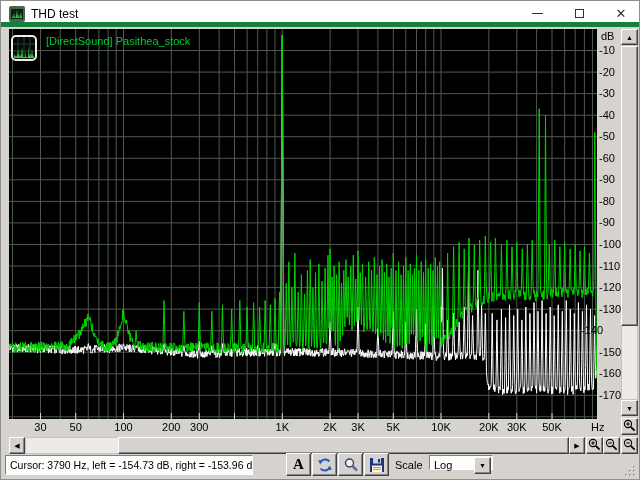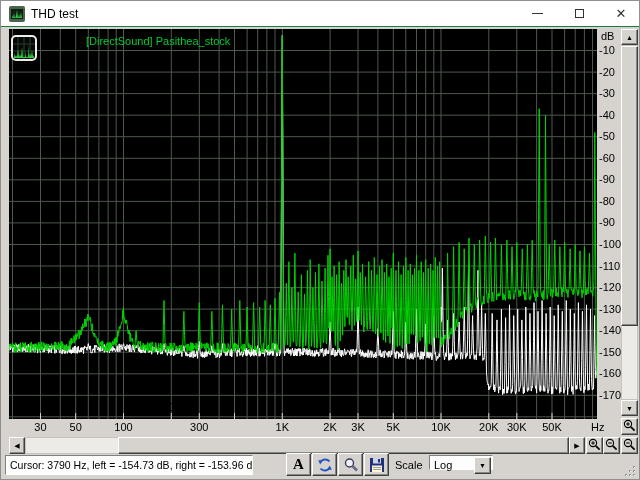--- a/index.html
+++ b/index.html
@@ -1,20 +1,20 @@
 <!DOCTYPE html>
 <html><head>
 <meta charset="utf-8">
 <style>
   html,body{margin:0;padding:0;background:#777;}
   *{box-sizing:border-box;}
   .w{width:640px;height:480px;position:relative;background:#d6d3ce;border:1px solid #8f8f8f;
      overflow:hidden;font-family:"Liberation Sans",sans-serif;color:#000;}
   
-  .titlebar{position:absolute;left:0;top:0;right:0;height:26px;background:#ffffff;border-bottom:1px solid #15803d;}
+  .titlebar{position:absolute;left:0;top:0;right:0;height:26px;background:#ffffff;border-bottom:5px solid #15803d;}
   .appicon{position:absolute;left:8px;top:5px;width:16px;height:16px;}
   .title{position:absolute;left:30px;top:6px;font-size:12px;}
   .capbtn{position:absolute;top:0;width:42px;height:25px;display:flex;align-items:center;justify-content:center;cursor:default;}
   .minglyph{width:11px;height:1px;background:#333;}
   .maxglyph{width:9px;height:9px;border:1px solid #333;}
   .xglyph{font-size:13px;color:#333;line-height:1;}
   
   .plot{position:absolute;left:8px;top:28px;width:588px;height:390px;background:#000;}
   .legend{position:absolute;left:2px;top:6px;display:flex;}
   .legicon{width:26px;height:26px;border:2px solid #ececec;border-radius:5px;background:#060606;margin-right:9px;}
@@ -77,50 +77,50 @@
         <path d="M0.0,321.8L0.4,314.9L0.8,315.6L1.2,316.8L1.6,314.8L2.0,316.9L2.4,316.4L2.7,316.4L3.1,319.1L3.5,313.7L3.9,316.8L4.3,317.2L4.7,315.2L5.1,317.8L5.5,323.4L5.9,317.6L6.3,322.3L6.7,313.8L7.1,323.3L7.4,322.2L7.8,320.5L8.2,321.5L8.6,319.9L9.0,318.5L9.4,319.7L9.8,318.9L10.2,316.9L10.6,314.9L11.0,320.4L11.4,313.6L11.8,323.1L12.2,318.4L12.5,322.4L12.9,317.9L13.3,315.7L13.7,313.5L14.1,314.2L14.5,318.1L14.9,316.0L15.3,314.5L15.7,319.5L16.1,315.8L16.5,313.5L16.9,318.6L17.2,318.9L17.6,319.9L18.0,321.7L18.4,317.7L18.8,318.1L19.2,318.4L19.6,321.8L20.0,323.4L20.4,316.4L20.8,321.8L21.2,314.2L21.6,316.9L22.0,314.5L22.3,312.9L22.7,323.2L23.1,319.1L23.5,315.5L23.9,315.6L24.3,318.2L24.7,319.0L25.1,319.1L25.5,323.3L25.9,314.8L26.3,317.6L26.7,318.3L27.0,314.5L27.4,320.8L27.8,315.3L28.2,318.7L28.6,319.9L29.0,316.2L29.4,322.5L29.8,313.1L30.2,319.8L30.6,315.1L31.0,314.4L31.4,322.1L31.8,319.4L32.1,320.9L32.5,312.9L32.9,312.9L33.3,320.2L33.7,321.9L34.1,319.2L34.5,313.6L34.9,314.4L35.3,316.1L35.7,314.4L36.1,318.1L36.5,321.2L36.8,319.7L37.2,316.0L37.6,314.7L38.0,321.6L38.4,316.4L38.8,318.3L39.2,315.0L39.6,318.6L40.0,318.3L40.4,317.9L40.8,319.9L41.2,320.7L41.6,318.0L41.9,318.7L42.3,318.9L42.7,314.5L43.1,317.2L43.5,320.7L43.9,321.1L44.3,320.6L44.7,319.2L45.1,316.8L45.5,313.2L45.9,314.8L46.3,312.8L46.6,320.4L47.0,313.7L47.4,320.9L47.8,316.0L48.2,320.4L48.6,317.4L49.0,319.5L49.4,313.0L49.8,315.3L50.2,320.0L50.6,315.4L51.0,316.6L51.4,316.8L51.7,313.5L52.1,321.0L52.5,318.2L52.9,312.2L53.3,318.9L53.7,314.5L54.1,314.8L54.5,321.0L54.9,318.8L55.3,319.0L55.7,315.9L56.1,321.4L56.4,318.2L56.8,317.2L57.2,321.8L57.6,315.0L58.0,322.1L58.4,319.9L58.8,319.2L59.2,317.6L59.6,318.0L60.0,320.8L60.4,311.9L60.8,312.0L61.2,319.1L61.5,315.5L61.9,309.8L62.3,315.5L62.7,309.0L63.1,310.4L63.5,313.1L63.9,314.2L64.3,311.2L64.7,309.5L65.1,306.4L65.5,314.1L65.9,308.0L66.2,311.5L66.6,305.5L67.0,311.1L67.4,310.4L67.8,304.5L68.2,307.4L68.6,307.4L69.0,304.1L69.4,302.1L69.8,301.2L70.2,309.9L70.6,303.9L71.0,301.3L71.3,306.2L71.7,301.6L72.1,305.8L72.5,297.8L72.9,301.3L73.3,301.7L73.7,294.8L74.1,296.6L74.5,299.0L74.9,298.1L75.3,297.2L75.7,290.1L76.0,297.5L76.4,290.1L76.8,297.4L77.2,297.9L77.6,293.3L78.0,288.5L78.4,291.6L78.8,285.1L79.2,286.7L79.6,286.4L80.0,291.5L80.4,289.7L80.8,289.5L81.1,288.0L81.5,289.7L81.9,294.7L82.3,298.4L82.7,302.0L83.1,294.7L83.5,297.1L83.9,304.6L84.3,305.4L84.7,304.2L85.1,307.5L85.5,304.0L85.8,304.7L86.2,308.4L86.6,308.1L87.0,307.4L87.4,308.3L87.8,309.6L88.2,312.1L88.6,314.4L89.0,309.5L89.4,315.8L89.8,314.9L90.2,317.6L90.6,317.5L90.9,315.1L91.3,313.3L91.7,315.5L92.1,313.7L92.5,320.9L92.9,311.9L93.3,318.6L93.7,311.9L94.1,314.3L94.5,317.0L94.9,319.8L95.3,318.0L95.6,321.5L96.0,317.6L96.4,320.4L96.8,322.6L97.2,322.0L97.6,314.6L98.0,321.8L98.4,313.4L98.8,314.3L99.2,321.9L99.6,313.9L100.0,322.5L100.4,315.7L100.7,313.9L101.1,312.9L101.5,320.1L101.9,313.9L102.3,318.9L102.7,314.7L103.1,316.1L103.5,312.0L103.9,314.1L104.3,313.1L104.7,316.3L105.1,310.1L105.4,310.1L105.8,315.3L106.2,308.8L106.6,313.6L107.0,316.8L107.4,308.1L107.8,311.9L108.2,313.5L108.6,301.6L109.0,307.4L109.4,302.6L109.8,303.9L110.2,297.7L110.5,297.3L110.9,300.2L111.3,299.2L111.7,296.1L112.1,296.0L112.5,293.8L112.9,294.1L113.3,291.6L113.7,281.2L114.1,289.4L114.5,278.7L114.9,287.1L115.2,289.6L115.6,289.0L116.0,293.4L116.4,294.6L116.8,290.9L117.2,293.6L117.6,291.3L118.0,295.3L118.4,296.8L118.8,301.8L119.2,304.6L119.6,301.2L120.0,305.3L120.3,301.5L120.7,305.6L121.1,312.6L121.5,304.0L121.9,310.3L122.3,309.7L122.7,310.0L123.1,312.5L123.5,309.4L123.9,313.5L124.3,314.6L124.7,317.0L125.0,316.2L125.4,319.6L125.8,320.5L126.2,313.4L126.6,308.1L127.0,302.7L127.1,301.7L127.4,306.0L127.8,311.4L128.2,313.5L128.6,316.1L129.0,318.9L129.4,314.5L129.8,312.2L130.1,314.4L130.5,314.6L130.9,315.2L131.3,312.3L131.7,320.3L132.1,317.8L132.5,319.3L132.9,317.1L133.3,316.0L133.7,320.8L134.1,314.1L134.5,317.8L134.8,316.1L135.2,320.9L135.6,321.9L136.0,315.7L136.4,320.2L136.8,317.8L137.2,315.7L137.6,320.3L138.0,322.5L138.4,322.3L138.8,313.6L139.2,320.8L139.6,322.3L139.9,321.2L140.3,314.4L140.7,318.1L141.1,318.2L141.5,321.8L141.9,313.7L142.3,321.9L142.7,321.9L143.1,312.8L143.5,314.1L143.9,315.4L144.3,322.5L144.6,321.2L145.0,318.9L145.4,322.1L145.8,322.9L146.2,320.2L146.6,313.6L147.0,314.3L147.4,319.4L147.8,318.3L148.2,318.7L148.6,321.0L149.0,321.9L149.4,317.6L149.7,314.3L150.1,322.1L150.5,320.5L150.9,323.6L151.3,316.8L151.7,314.1L152.1,315.9L152.5,323.0L152.9,315.8L153.3,318.4L153.7,321.5L154.1,313.1L154.4,296.5L154.8,279.9L155.0,271.5L155.2,279.6L155.6,296.2L156.0,312.8L156.4,318.8L156.8,314.5L157.2,317.1L157.6,317.9L158.0,323.7L158.4,323.0L158.8,317.0L159.2,318.3L159.5,318.1L159.9,320.1L160.3,317.4L160.7,322.8L161.1,314.0L161.5,318.6L161.9,320.7L162.3,319.4L162.7,314.2L163.1,316.1L163.5,321.9L163.9,321.4L164.2,322.1L164.6,321.1L165.0,313.8L165.4,315.4L165.8,315.3L166.2,317.4L166.6,319.5L167.0,320.7L167.4,320.6L167.8,316.9L168.2,321.1L168.6,323.8L169.0,321.8L169.3,321.5L169.7,318.6L170.1,317.1L170.5,318.1L170.9,315.9L171.3,322.4L171.7,317.8L172.1,317.1L172.5,316.2L172.9,321.7L173.3,322.9L173.7,319.3L174.0,309.6L174.4,296.6L174.8,283.7L174.9,282.3L175.2,293.7L175.6,306.6L176.0,315.2L176.4,317.2L176.8,319.1L177.2,316.7L177.6,315.6L178.0,322.8L178.4,319.3L178.8,314.9L179.1,316.6L179.5,315.1L179.9,321.6L180.3,321.0L180.7,317.5L181.1,321.9L181.5,313.8L181.9,322.6L182.3,313.7L182.7,321.9L183.1,318.6L183.5,313.9L183.8,322.2L184.2,314.6L184.6,320.0L185.0,316.8L185.4,318.0L185.8,316.6L186.2,319.6L186.6,320.3L187.0,314.0L187.4,316.8L187.8,322.2L188.2,320.7L188.6,315.5L188.9,315.7L189.3,311.4L189.7,295.4L190.1,279.4L190.3,273.6L190.5,283.8L190.9,299.8L191.3,315.1L191.7,317.5L192.1,319.8L192.5,313.7L192.9,317.4L193.3,318.5L193.6,317.5L194.0,314.9L194.4,315.7L194.8,315.5L195.2,318.7L195.6,319.6L196.0,314.5L196.4,319.6L196.8,322.5L197.2,321.1L197.6,314.7L198.0,313.7L198.4,316.1L198.7,318.9L199.1,314.6L199.5,320.6L199.9,322.2L200.3,318.9L200.7,323.7L201.1,320.0L201.5,315.6L201.9,313.7L202.3,300.8L202.7,287.9L202.8,282.3L203.1,289.6L203.4,302.5L203.8,315.4L204.2,321.3L204.6,315.4L205.0,321.7L205.4,319.9L205.8,320.3L206.2,323.2L206.6,321.3L207.0,320.7L207.4,322.2L207.8,323.7L208.2,313.7L208.5,321.3L208.9,324.0L209.3,314.4L209.7,317.3L210.1,320.8L210.5,324.2L210.9,323.1L211.3,322.9L211.7,324.0L212.1,316.5L212.5,314.5L212.9,299.3L213.2,284.1L213.5,275.8L213.6,282.7L214.0,297.9L214.4,313.1L214.8,322.5L215.2,323.2L215.6,314.7L216.0,314.7L216.4,319.0L216.8,322.9L217.2,323.2L217.6,320.3L218.0,319.3L218.3,321.9L218.7,322.0L219.1,314.5L219.5,316.0L219.9,316.9L220.3,323.4L220.7,323.5L221.1,320.3L221.5,314.3L221.9,308.0L222.3,294.3L222.7,280.6L222.7,280.1L223.0,293.3L223.4,307.0L223.8,319.3L224.2,321.5L224.6,314.7L225.0,319.6L225.4,323.2L225.8,314.0L226.2,313.9L226.6,317.8L227.0,314.9L227.4,315.0L227.8,320.1L228.1,320.7L228.5,316.7L228.9,315.7L229.3,320.9L229.7,313.8L230.1,300.8L230.5,284.1L230.8,271.5L230.9,275.6L231.3,292.3L231.7,309.0L232.1,319.9L232.5,317.3L232.8,320.1L233.2,322.9L233.6,324.3L234.0,315.2L234.4,322.5L234.8,318.8L235.2,314.9L235.6,319.4L236.0,320.8L236.4,320.8L236.8,315.7L237.2,311.0L237.6,296.5L237.9,282.1L238.1,278.0L238.3,288.3L238.7,302.7L239.1,317.1L239.5,318.9L239.9,314.3L240.3,317.2L240.7,318.3L241.1,322.6L241.5,318.0L241.9,316.1L242.3,317.8L242.6,319.3L243.0,318.3L243.4,322.1L243.8,306.4L244.2,290.4L244.6,274.5L244.6,273.6L245.0,288.8L245.4,304.7L245.8,321.0L246.2,317.5L246.6,317.5L247.0,321.1L247.4,320.6L247.7,319.3L248.1,323.8L248.5,321.5L248.9,322.2L249.3,322.2L249.7,312.0L250.1,297.5L250.5,283.1L250.6,278.0L250.9,287.2L251.3,301.7L251.7,315.6L252.1,315.5L252.4,324.1L252.8,320.2L253.2,323.3L253.6,321.4L254.0,317.8L254.4,314.1L254.8,323.8L255.2,312.2L255.6,295.5L256.0,278.8L256.1,271.5L256.4,280.9L256.8,297.6L257.2,314.4L257.5,320.6L257.9,321.3L258.3,317.1L258.7,318.6L259.1,317.8L259.5,316.0L259.9,322.7L260.3,313.4L260.7,298.2L261.1,283.0L261.3,275.8L261.5,283.8L261.9,299.0L262.2,314.2L262.6,321.8L263.0,318.9L263.4,314.1L263.8,319.9L264.2,322.0L264.6,313.7L265.0,314.9L265.4,297.4L265.8,279.9L266.0,269.3L266.2,276.2L266.6,293.7L267.0,311.2L267.3,323.4L267.7,314.8L268.1,321.5L268.5,316.2L268.9,323.7L269.3,315.3L269.7,301.6L270.1,281.8L270.5,262.9L270.5,263.7L270.9,283.4L271.3,303.2L271.7,320.4L272.0,248.7L272.4,171.5L272.8,94.4L273.2,17.2L273.3,6.5L273.6,72.8L274.0,150.0L274.4,227.1L274.8,304.2L275.2,317.7L275.6,316.7L276.0,315.9L276.4,305.1L276.8,283.8L277.1,262.5L277.3,254.3L277.5,267.3L277.9,288.5L278.3,309.8L278.7,315.9L279.1,287.8L279.5,258.9L279.9,232.7L279.9,235.5L280.3,264.4L280.7,293.3L281.1,317.7L281.5,315.9L281.8,312.6L282.2,292.8L282.6,272.9L282.9,258.6L283.0,264.0L283.4,283.9L283.8,303.7L284.2,313.2L284.6,312.3L285.0,294.9L285.4,262.9L285.8,230.8L285.9,224.1L286.2,249.4L286.6,281.5L286.9,313.5L287.3,317.2L287.7,316.3L288.1,313.1L288.5,295.9L288.9,277.5L289.2,262.9L289.3,266.7L289.7,285.1L290.1,303.5L290.5,317.7L290.9,317.8L291.3,309.8L291.6,294.1L292.0,269.6L292.4,245.6L292.4,246.3L292.8,270.8L293.2,295.3L293.6,319.4L294.0,318.7L294.4,314.6L294.8,296.9L295.2,279.1L295.5,265.0L295.6,268.7L296.0,286.4L296.4,304.2L296.7,316.8L297.1,312.7L297.5,300.9L297.9,274.8L298.3,248.6L298.4,241.3L298.7,260.2L299.1,286.3L299.5,310.7L299.9,320.4L300.3,304.3L300.7,274.3L301.1,244.4L301.2,230.6L301.4,246.7L301.8,276.7L302.2,306.7L302.6,317.3L303.0,306.1L303.4,285.9L303.8,265.8L303.9,258.6L304.2,271.5L304.6,291.6L305.0,311.8L305.4,318.5L305.8,294.4L306.2,268.9L306.5,243.5L306.5,243.5L306.9,269.0L307.3,294.5L307.7,318.3L308.1,319.2L308.5,313.3L308.9,305.7L309.3,277.1L309.7,248.5L309.9,234.9L310.1,249.8L310.5,278.4L310.9,307.0L311.2,315.2L311.6,319.3L312.0,309.9L312.4,287.4L312.8,264.8L313.0,252.1L313.2,261.9L313.6,284.5L314.0,307.0L314.4,313.9L314.8,313.0L315.2,301.6L315.6,274.4L316.0,247.3L316.1,239.2L316.3,258.2L316.7,285.4L317.1,312.5L317.5,315.1L317.9,311.1L318.3,280.4L318.7,248.6L319.0,226.2L319.1,235.6L319.5,267.4L319.9,299.1L320.3,290.1L320.7,256.0L321.0,221.9L321.1,219.8L321.4,251.7L321.8,285.8L322.2,302.6L322.6,278.4L323.0,254.1L323.1,247.8L323.4,265.6L323.8,289.9L324.2,301.9L324.6,273.8L325.0,245.8L325.1,237.0L325.4,256.3L325.8,284.3L326.1,312.4L326.5,316.4L326.9,291.4L327.3,266.4L327.6,245.6L327.7,249.9L328.1,275.0L328.5,300.0L328.9,321.1L329.3,295.3L329.7,265.6L330.1,236.0L330.1,232.7L330.5,259.1L330.8,288.7L331.2,312.1L331.6,295.2L332.0,276.4L332.4,257.6L332.5,254.3L332.8,269.7L333.2,288.6L333.6,306.2L334.0,284.5L334.4,263.4L334.8,242.2L334.8,241.3L335.2,261.6L335.6,282.8L335.9,297.7L336.3,273.0L336.7,248.3L337.0,230.6L337.1,237.6L337.5,262.3L337.9,287.1L338.3,288.6L338.7,270.2L339.1,251.7L339.2,247.8L339.5,262.3L339.9,280.8L340.3,296.1L340.6,295.7L341.0,277.7L341.4,255.7L341.8,237.0L341.8,240.3L342.2,262.3L342.6,284.3L343.0,301.0L343.4,283.7L343.8,258.1L344.2,232.6L344.3,226.2L344.6,245.5L345.0,271.0L345.4,296.5L345.7,291.0L346.1,274.0L346.5,257.1L346.7,249.9L346.9,259.8L347.3,276.7L347.7,292.7L348.1,285.3L348.5,258.7L348.9,232.1L349.0,221.9L349.3,238.3L349.7,264.9L350.1,291.5L350.4,284.6L350.8,265.5L351.2,246.4L351.3,243.5L351.6,259.7L352.0,278.9L352.4,295.9L352.8,273.6L353.2,251.3L353.5,234.9L353.6,240.8L354.0,263.1L354.4,285.4L354.8,303.0L355.2,293.5L355.5,297.9L355.9,280.0L356.3,262.0L356.6,247.8L356.7,251.5L357.1,269.4L357.5,287.4L357.9,299.6L358.3,300.7L358.7,291.3L359.1,267.8L359.5,244.4L359.7,232.7L359.9,244.5L360.2,267.9L360.6,291.3L361.0,300.2L361.4,297.4L361.8,280.3L362.2,259.6L362.6,241.3L362.6,243.8L363.0,264.5L363.4,285.3L363.8,301.6L364.2,302.5L364.6,279.2L365.0,253.3L365.3,228.4L365.3,229.3L365.7,255.2L366.1,281.1L366.5,304.9L366.9,301.5L367.3,281.8L367.7,261.4L368.0,245.6L368.1,250.2L368.5,270.6L368.9,291.0L369.3,307.4L369.7,292.8L370.0,268.9L370.4,244.9L370.6,237.0L370.8,253.1L371.2,277.0L371.6,301.0L372.0,304.1L372.4,276.4L372.8,248.6L373.0,230.6L373.2,240.3L373.6,268.0L374.0,295.8L374.4,311.1L374.8,290.1L375.1,263.5L375.4,243.5L375.5,250.1L375.9,276.7L376.3,303.3L376.7,313.4L377.1,283.8L377.5,254.1L377.7,234.9L377.9,245.3L378.3,275.0L378.7,304.7L379.1,307.0L379.5,281.8L379.8,256.7L380.0,247.8L380.2,264.1L380.6,289.2L381.0,314.4L381.4,292.2L381.8,264.0L382.2,239.2L382.2,242.6L382.6,270.8L383.0,299.0L383.4,299.2L383.8,265.6L384.2,232.0L384.3,224.1L384.6,249.7L384.9,283.3L385.3,316.9L385.7,319.7L386.1,300.1L386.5,272.6L386.9,245.1L387.0,241.3L387.3,265.1L387.7,292.7L388.1,316.1L388.5,317.6L388.9,287.0L389.3,256.4L389.6,232.7L389.6,239.6L390.0,270.2L390.4,300.9L390.8,316.6L391.2,302.3L391.6,276.2L392.0,250.1L392.1,245.6L392.4,267.3L392.8,293.4L393.2,319.5L393.6,305.4L394.0,276.2L394.4,247.0L394.5,237.0L394.7,256.2L395.1,285.3L395.5,314.5L395.9,302.8L396.3,270.5L396.7,238.3L396.8,228.4L397.1,250.7L397.5,283.0L397.9,315.2L398.3,298.8L398.7,271.1L399.1,243.4L399.1,241.3L399.4,267.0L399.8,294.7L400.2,314.7L400.6,284.7L401.0,254.7L401.3,234.9L401.4,245.1L401.8,275.1L402.2,305.2L402.6,300.1L403.0,273.8L403.4,247.5L403.4,245.6L403.8,270.0L404.2,296.3L404.5,305.6L404.9,277.0L405.3,248.4L405.5,239.2L405.7,258.5L406.1,287.1L406.5,306.6L406.9,273.4L407.3,240.2L407.5,226.2L407.7,245.4L408.1,278.6L408.5,311.8L408.9,313.7L409.2,285.8L409.6,257.9L409.9,241.3L410.0,252.6L410.4,280.5L410.8,308.4L411.2,311.9L411.6,280.9L412.0,250.0L412.2,232.7L412.4,246.4L412.8,277.4L413.2,308.3L413.6,306.7L414.0,279.5L414.3,252.3L414.5,243.5L414.7,261.8L415.1,289.0L415.5,316.2L415.9,291.3L416.3,259.5L416.7,230.6L416.7,233.4L417.1,265.2L417.5,297.0L417.9,322.7L418.3,307.8L418.7,279.1L419.0,250.3L419.2,239.2L419.4,256.9L419.8,285.7L420.2,314.5L420.6,314.7L421.0,284.4L421.4,254.0L421.6,234.9L421.8,246.1L422.2,276.4L422.6,306.8L423.0,316.2L423.4,288.0L423.8,259.9L424.0,241.3L424.1,250.8L424.5,278.9L424.9,307.0L425.3,308.7L425.7,276.5L426.1,244.3L426.3,228.4L426.5,244.7L426.9,276.9L427.3,309.1L427.7,297.9L428.1,269.4L428.5,240.9L428.5,237.0L428.8,261.6L429.2,290.0L429.6,309.1L430.0,279.8L430.4,250.5L430.7,232.7L430.8,244.2L431.2,273.6L431.6,302.9L432.0,314.5L432.4,318.0L432.8,308.6L433.2,308.1L433.6,309.9L433.9,315.6L434.3,314.3L434.7,314.9L435.1,309.0L435.5,305.7L435.9,310.0L436.3,307.3L436.7,306.1L437.1,306.5L437.5,309.5L437.9,280.5L438.3,251.2L438.6,224.1L438.6,226.3L439.0,255.6L439.4,284.9L439.8,303.0L440.2,306.0L440.6,310.1L441.0,302.8L441.4,303.1L441.8,305.0L442.2,298.8L442.6,299.3L443.0,304.8L443.4,306.3L443.7,281.9L444.1,253.1L444.5,224.3L444.6,217.6L444.9,239.8L445.3,268.6L445.7,297.4L446.1,297.8L446.5,301.2L446.9,295.0L447.3,290.0L447.7,292.9L448.1,296.6L448.4,297.9L448.8,295.8L449.2,276.5L449.6,249.1L450.0,221.8L450.1,213.3L450.4,232.2L450.8,259.6L451.2,286.9L451.6,288.7L452.0,283.8L452.4,285.2L452.8,282.7L453.2,282.3L453.5,289.4L453.9,288.3L454.3,274.0L454.7,250.9L455.1,227.8L455.2,219.8L455.5,234.9L455.9,258.0L456.3,280.8L456.7,280.7L457.1,280.7L457.5,278.3L457.9,279.9L458.2,280.2L458.6,286.0L459.0,271.2L459.4,246.1L459.8,221.1L460.0,209.0L460.2,222.0L460.6,247.1L461.0,272.2L461.4,277.3L461.8,274.5L462.2,274.7L462.6,283.4L463.0,280.9L463.3,277.9L463.7,278.8L464.1,272.2L464.5,258.7L464.9,237.3L465.3,215.9L465.3,215.5L465.7,236.5L466.1,257.9L466.5,275.7L466.9,273.5L467.3,279.3L467.7,274.4L468.0,269.6L468.4,268.4L468.8,270.7L469.2,268.4L469.6,267.3L470.0,245.7L470.4,224.0L470.6,211.2L470.8,219.9L471.2,241.6L471.6,263.2L472.0,272.8L472.4,276.1L472.8,274.4L473.1,276.4L473.5,273.3L473.9,274.8L474.3,271.4L474.7,267.0L475.1,275.0L475.5,252.3L475.9,230.2L476.3,208.2L476.3,206.9L476.7,227.5L477.1,249.6L477.5,264.2L477.8,265.2L478.2,270.8L478.6,271.5L479.0,273.9L479.4,264.1L479.8,266.8L480.2,269.5L480.6,260.3L481.0,240.9L481.4,221.6L481.5,213.3L481.8,224.4L482.2,243.8L482.6,263.1L482.9,272.5L483.3,267.9L483.7,263.2L484.1,270.7L484.5,271.3L484.9,272.4L485.3,262.9L485.7,246.9L486.1,226.4L486.4,209.0L486.5,212.1L486.9,232.6L487.3,253.2L487.6,271.0L488.0,266.8L488.4,267.0L488.8,264.9L489.2,267.2L489.6,267.0L490.0,263.7L490.4,267.0L490.8,266.9L491.2,266.6L491.6,254.3L492.0,236.3L492.4,218.2L492.4,215.5L492.7,230.7L493.1,248.8L493.5,266.3L493.9,271.0L494.3,264.7L494.7,264.8L495.1,269.9L495.5,266.0L495.9,269.7L496.3,271.5L496.7,269.0L497.1,254.4L497.4,235.0L497.8,215.7L497.9,211.2L498.2,226.0L498.6,245.4L499.0,261.3L499.4,269.6L499.8,269.9L500.2,261.3L500.6,264.6L501.0,270.1L501.4,270.4L501.8,264.9L502.2,255.9L502.5,239.0L502.9,222.2L503.0,217.6L503.3,230.0L503.7,246.9L504.1,263.8L504.5,266.8L504.9,270.4L505.3,267.0L505.7,267.5L506.1,261.3L506.5,263.3L506.9,257.2L507.2,238.9L507.6,220.7L507.8,213.3L508.0,224.2L508.4,242.4L508.8,260.7L509.2,260.7L509.6,263.2L510.0,267.8L510.4,263.9L510.8,261.2L511.2,261.4L511.6,267.0L512.0,262.3L512.3,259.9L512.7,243.8L513.1,227.6L513.3,219.8L513.5,228.1L513.9,244.3L514.3,260.5L514.7,265.4L515.1,263.3L515.5,270.5L515.9,262.9L516.3,266.1L516.7,271.2L517.0,271.1L517.4,260.5L517.8,242.6L518.2,224.7L518.4,215.5L518.6,224.1L519.0,242.0L519.4,259.9L519.8,264.5L520.2,269.7L520.6,268.5L521.0,271.2L521.4,266.9L521.8,269.2L522.1,263.2L522.5,243.6L522.9,224.0L523.2,211.2L523.3,217.9L523.7,237.5L524.1,257.1L524.5,262.6L524.9,264.6L525.3,261.5L525.7,268.0L526.1,264.9L526.5,271.8L526.8,272.2L527.2,266.9L527.6,262.1L528.0,266.6L528.4,264.1L528.8,267.9L529.2,243.4L529.6,177.5L530.0,111.5L530.2,79.7L530.4,113.9L530.8,179.8L531.2,245.8L531.6,261.5L531.9,263.4L532.3,265.2L532.7,267.7L533.1,263.5L533.5,269.5L533.9,263.4L534.3,261.5L534.7,270.9L535.1,269.1L535.5,254.9L535.9,191.7L536.3,128.4L536.5,86.2L536.6,107.2L537.0,170.4L537.4,233.6L537.8,264.7L538.2,270.2L538.6,265.3L539.0,264.8L539.4,251.5L539.8,234.2L540.2,216.8L540.2,215.5L540.6,231.5L541.0,248.9L541.4,267.0L541.7,267.4L542.1,261.7L542.5,259.8L542.9,261.9L543.3,266.4L543.7,268.4L544.1,260.2L544.5,264.0L544.9,251.1L545.3,232.6L545.7,214.0L545.7,211.2L546.1,226.8L546.4,245.3L546.8,267.1L547.2,259.0L547.6,267.1L548.0,267.0L548.4,264.1L548.8,263.5L549.2,268.0L549.6,261.8L550.0,252.7L550.4,236.7L550.8,220.7L550.8,217.6L551.2,230.6L551.5,246.6L551.9,259.6L552.3,258.0L552.7,266.6L553.1,267.9L553.5,259.6L553.9,261.2L554.3,263.0L554.7,254.6L555.1,236.9L555.5,219.1L555.6,213.3L555.9,225.3L556.2,243.0L556.6,260.8L557.0,262.3L557.4,264.0L557.8,259.7L558.2,260.6L558.6,265.6L559.0,268.5L559.4,263.2L559.8,260.3L560.2,257.6L560.6,241.9L561.0,226.2L561.1,219.8L561.3,229.1L561.7,244.8L562.1,260.6L562.5,259.8L562.9,262.1L563.3,261.8L563.7,263.0L564.1,266.0L564.5,259.6L564.9,264.4L565.3,258.2L565.7,240.7L566.0,223.2L566.2,215.5L566.4,225.2L566.8,242.7L567.2,260.2L567.6,260.2L568.0,261.9L568.4,264.6L568.8,266.7L569.2,260.6L569.6,265.4L570.0,260.4L570.4,245.5L570.8,230.6L571.0,221.9L571.1,228.2L571.5,243.2L571.9,258.1L572.3,259.3L572.7,264.2L573.1,268.8L573.5,260.9L573.9,264.2L574.3,264.4L574.7,248.9L575.1,232.7L575.4,217.6L575.5,218.8L575.8,235.0L576.2,251.2L576.6,265.9L577.0,260.6L577.4,266.0L577.8,259.8L578.2,259.2L578.6,259.3L579.0,264.9L579.4,260.7L579.8,246.9L580.2,233.1L580.4,224.1L580.6,228.9L580.9,242.7L581.3,256.5L581.7,262.3L582.1,263.6L582.5,261.6L582.9,262.4L583.3,263.8L583.7,267.3L584.1,261.5L584.5,261.2L584.9,251.4L585.3,190.1L585.6,128.9L585.8,103.4L586.0,139.2L586.4,200.5L586.8,261.8L587.2,311.4L587.6,333.1L588.0,349.1" stroke="#00d400" stroke-width="1" fill="none"></path>
       </svg>
     <div class="legend">
       <span class="legicon">
         <svg width="22" height="22" viewBox="0 0 22 22">
           <path d="M5 0 V22 M11 0 V22 M17 0 V22 M0 7 H22 M0 14 H22" stroke="#27412a" stroke-width="1"></path>
           <path d="M1 20 L1 16 L2 20 L3 18 L4 20 L5 12 L6 20 L7 17 L8 20 L9 10 L10 20 L12 20 L12 14 L13 20 L15 20 L15 8 L16 20 L17 16 L18 20 L19 13 L20 20 L21 18 L21 21 L1 21 Z" fill="#2ecc40"></path>
         </svg>
       </span>
       <div class="legtxt">
-        <div style="color: rgb(0, 204, 51); margin-left: 40px;">[DirectSound] Pasithea_stock</div>
+        <div style="color: rgb(0, 204, 51);">[DirectSound] Pasithea_stock</div>
       </div>
     </div>
   </div>
 
   <div id="y-axis-labels">
       <div class="ylabel" style="left: 600px; top: 29px;">dB</div>
       <div class="ylabel" style="left: 598px; top: 43.047px;">-10</div>
       <div class="ylabel" style="left: 598px; top: 64.5939px;">-20</div>
       <div class="ylabel" style="left: 598px; top: 86.1409px;">-30</div>
       <div class="ylabel" style="left: 598px; top: 107.688px;">-40</div>
       <div class="ylabel" style="left: 598px; top: 129.235px;">-50</div>
       <div class="ylabel" style="left: 598px; top: 150.782px;">-60</div>
       <div class="ylabel" style="left: 598px; top: 172.329px;">-90</div>
       <div class="ylabel" style="left: 598px; top: 193.876px;">-80</div>
       <div class="ylabel" style="left: 598px; top: 215.423px;">-90</div>
       <div class="ylabel" style="left: 598px; top: 236.97px;">-100</div>
       <div class="ylabel" style="left: 598px; top: 258.517px;">-110</div>
       <div class="ylabel" style="left: 598px; top: 280.064px;">-120</div>
       <div class="ylabel" style="left: 598px; top: 301.61px;">-130</div>
-      <div class="ylabel" style="left: 598px; top: 323.157px;">-140</div>
+      <div class="ylabel" style="left: 580px; top: 323.157px;">-140</div>
       <div class="ylabel" style="left: 598px; top: 344.704px;">-150</div>
       <div class="ylabel" style="left: 598px; top: 366.251px;">-160</div>
       <div class="ylabel" style="left: 598px; top: 387.798px;">-170</div>
     </div>
   <div id="x-axis-labels">
       <div class="xlabel" style="left: 22.4944px; top: 420px; width: 34px;">30</div>
       <div class="xlabel" style="left: 57.7169px; top: 420px; width: 34px;">50</div>
       <div class="xlabel" style="left: 105.511px; top: 420px; width: 34px;">100</div>
-      <div class="xlabel" style="left: 153.305px; top: 400px; width: 34px;">200</div>
+      <div class="xlabel" style="left: 153.305px; top: 420px; width: 34px;">200</div>
       <div class="xlabel" style="left: 181.262px; top: 420px; width: 34px;">300</div>
       <div class="xlabel" style="left: 216.485px; top: 440px; width: 34px;">500</div>
       <div class="xlabel" style="left: 264.279px; top: 420px; width: 34px;">1K</div>
       <div class="xlabel" style="left: 312.073px; top: 420px; width: 34px;">2K</div>
       <div class="xlabel" style="left: 340.03px; top: 420px; width: 34px;">3K</div>
       <div class="xlabel" style="left: 375.253px; top: 420px; width: 34px;">5K</div>
       <div class="xlabel" style="left: 423.047px; top: 420px; width: 34px;">10K</div>
       <div class="xlabel" style="left: 470.841px; top: 420px; width: 34px;">20K</div>
       <div class="xlabel" style="left: 498.798px; top: 420px; width: 34px;">30K</div>
       <div class="xlabel" style="left: 534.021px; top: 420px; width: 34px;">50K</div>

